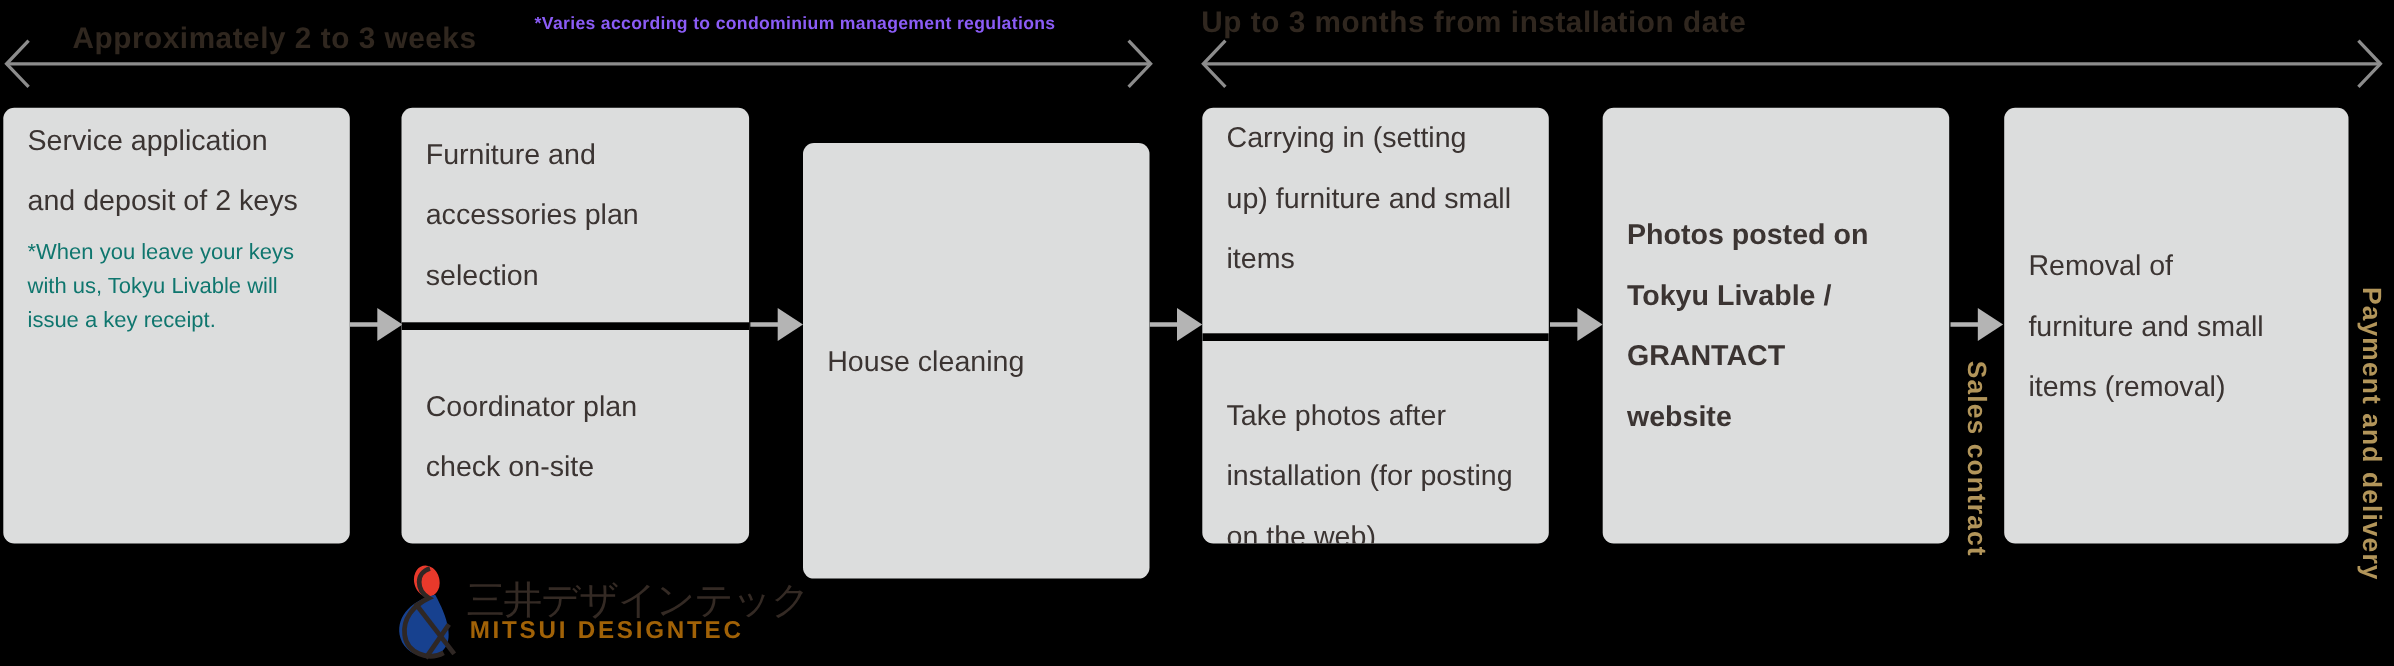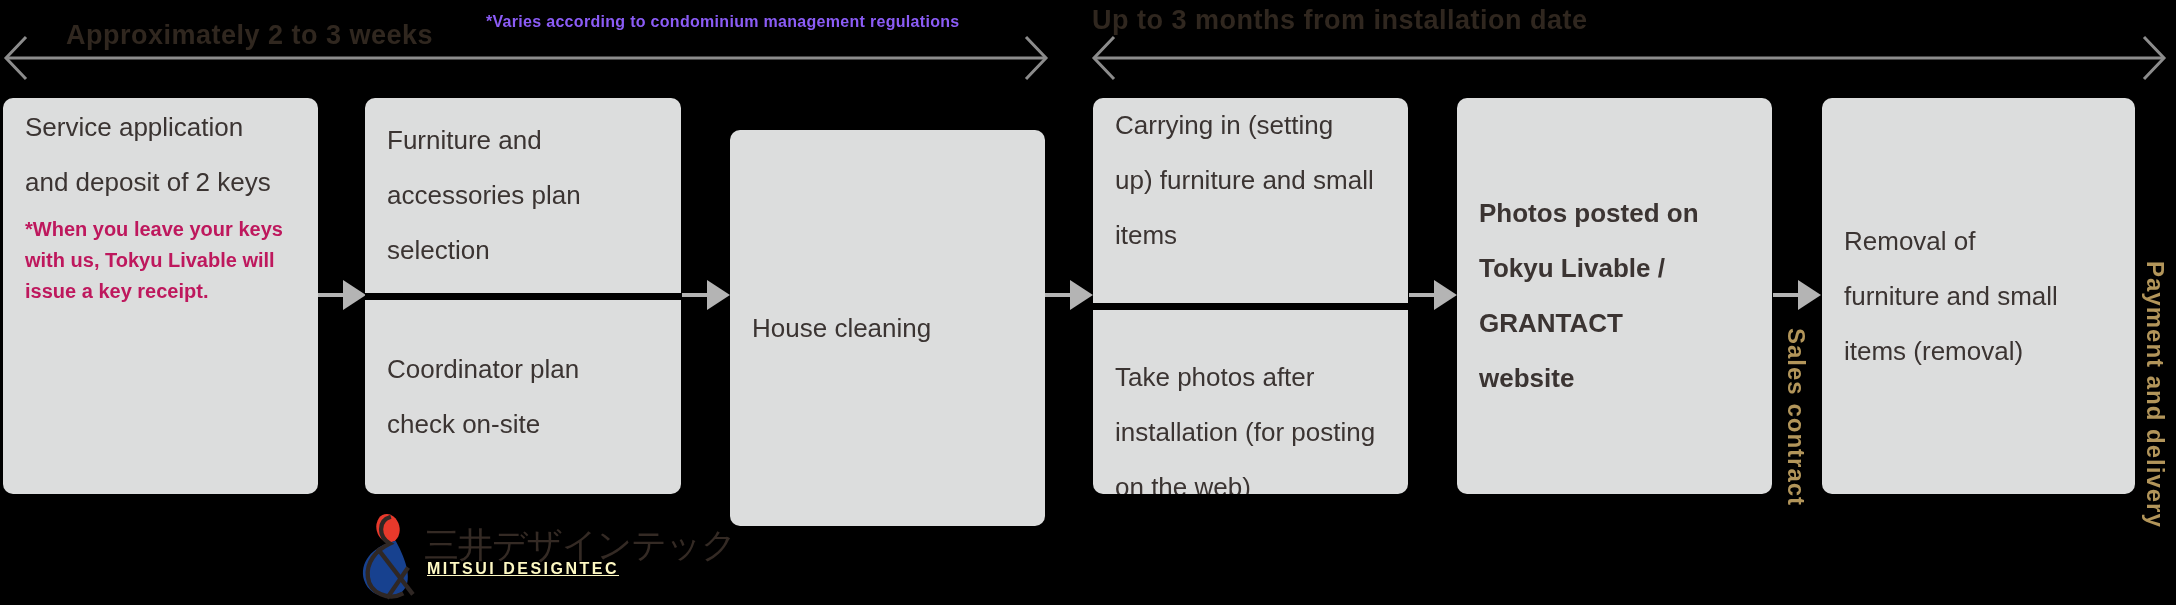--- a/index.html
+++ b/index.html
@@ -19,21 +19,21 @@
     white-space:nowrap;letter-spacing:.3px;
   }
   .overlay{position:absolute;left:0;top:0;}
   
   .box{
     position:absolute;top:98px;height:396px;background:#dcdddd;border-radius:10px;
     color:#3b3432;box-sizing:border-box;
   }
   .box-title{font-size:26px;line-height:55px;color:#3b3432;}
   .pad{padding-left:22px;padding-right:18px;}
-  .note{font-size:20px;line-height:31px;color:#be185d;margin-top:4px;font-weight:bold;}
+  .note{font-size:20px;line-height:31px;color:#0f766e;margin-top:4px;}
   .split{display:flex;flex-direction:column;border-radius:10px;overflow:hidden;}
   .half{flex:1;display:flex;align-items:center;}
   .divider{flex:none;height:7px;background:#000;}
   .vcenter{display:flex;align-items:center;}
   .b1{left:3px;width:315px;padding-top:2px;}
   .b2{left:365px;width:316px;}
   .b3{left:730px;width:315px;margin-top:32px;}
   .b4{left:1093px;width:315px;gap:40px;}
   .b5{left:1457px;width:315px;font-weight:bold;}
   .b6{left:1822px;width:313px;}
@@ -52,22 +52,22 @@
   .v-sales{left:1782px;top:328px;}
   .v-pay{left:2141px;top:261px;}
   
   .logo{position:absolute;left:356px;top:508px;width:420px;height:92px;}
   .logo-mark{position:absolute;left:0;top:4px;}
   .logo-jp{
     position:absolute;left:68px;top:14px;font-size:35px;font-weight:400;color:#342a24;
     white-space:nowrap;letter-spacing:-1px;
   }
   .logo-en{
-    position:absolute;left:71px;top:52px;font-size:16px;font-weight:700;color:#fef9c3;
-    white-space:nowrap;letter-spacing:2.5px;text-decoration:underline;
+    position:absolute;left:71px;top:52px;font-size:22px;font-weight:700;color:#a16207;
+    white-space:nowrap;letter-spacing:2.5px;
   }
 </style>
 </head>
 <body>
 
 <div class="canvas">
 
   <div class="hdr-title t1">Approximately 2 to 3 weeks</div>
   <div class="hdr-note">*Varies according to condominium management regulations</div>
   <div class="hdr-title t2">Up to 3 months from installation date</div>

